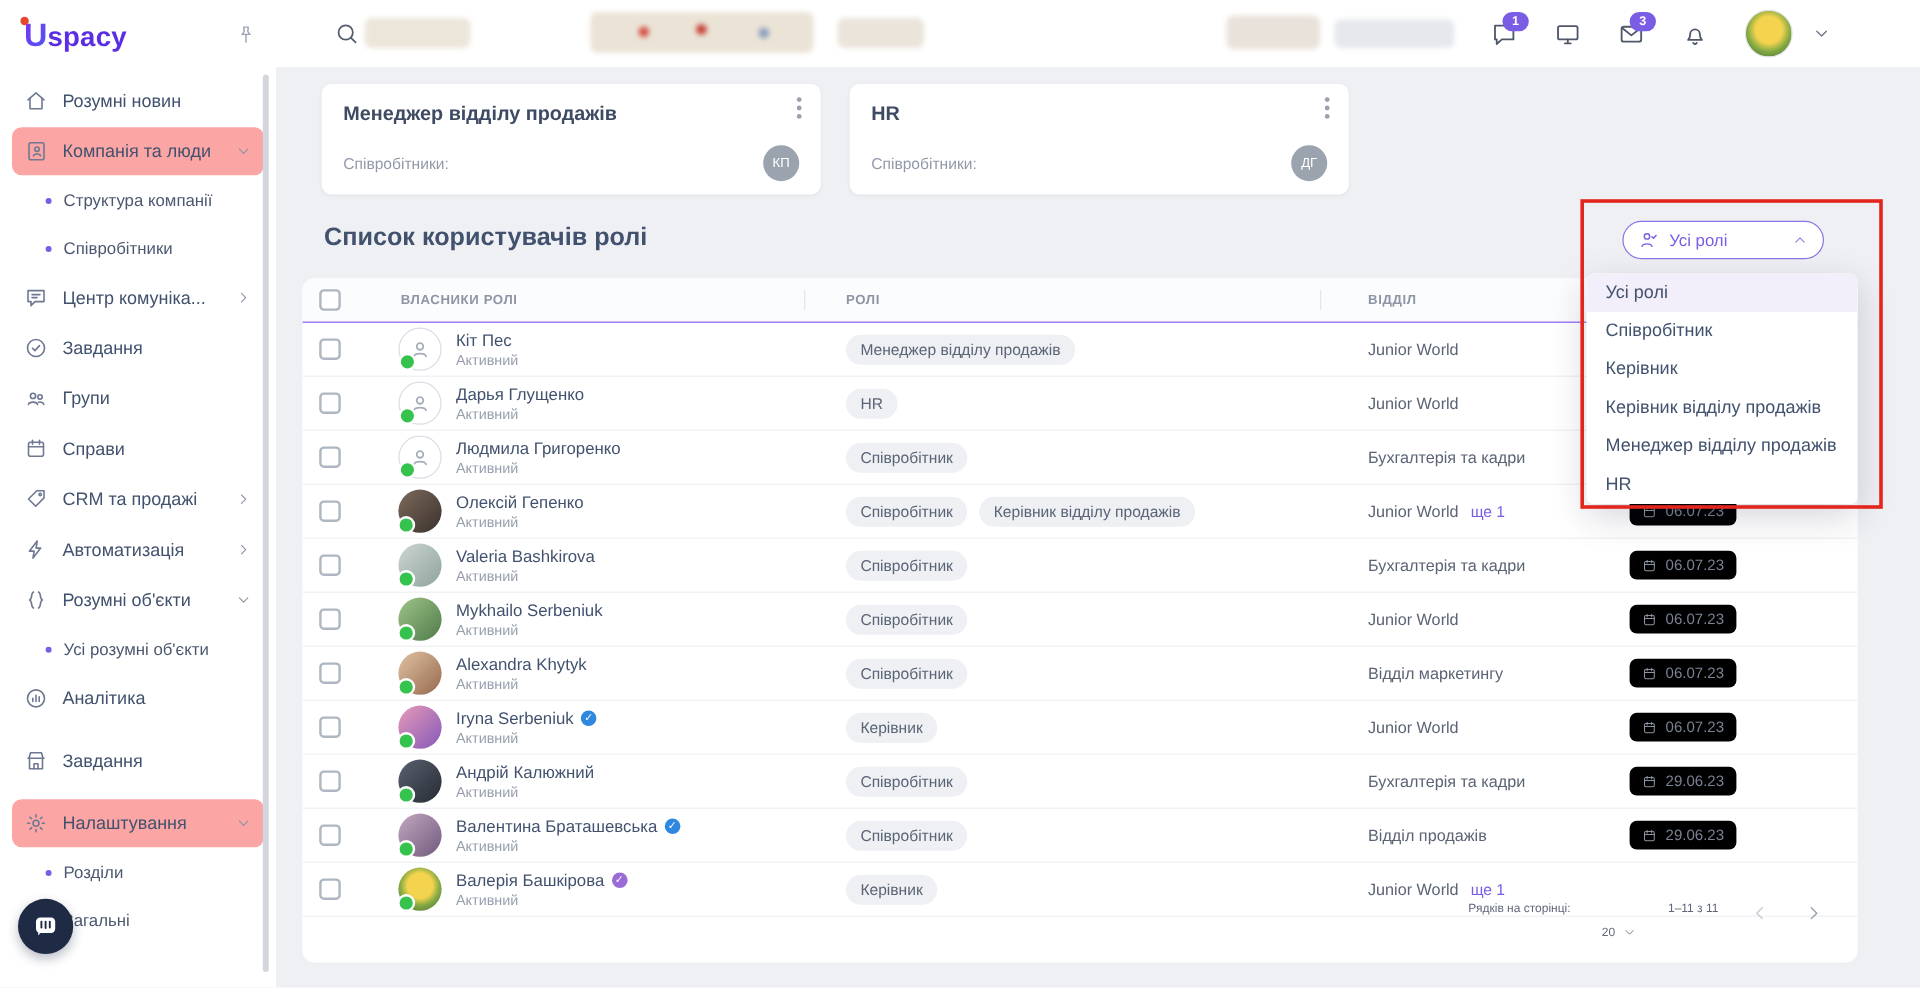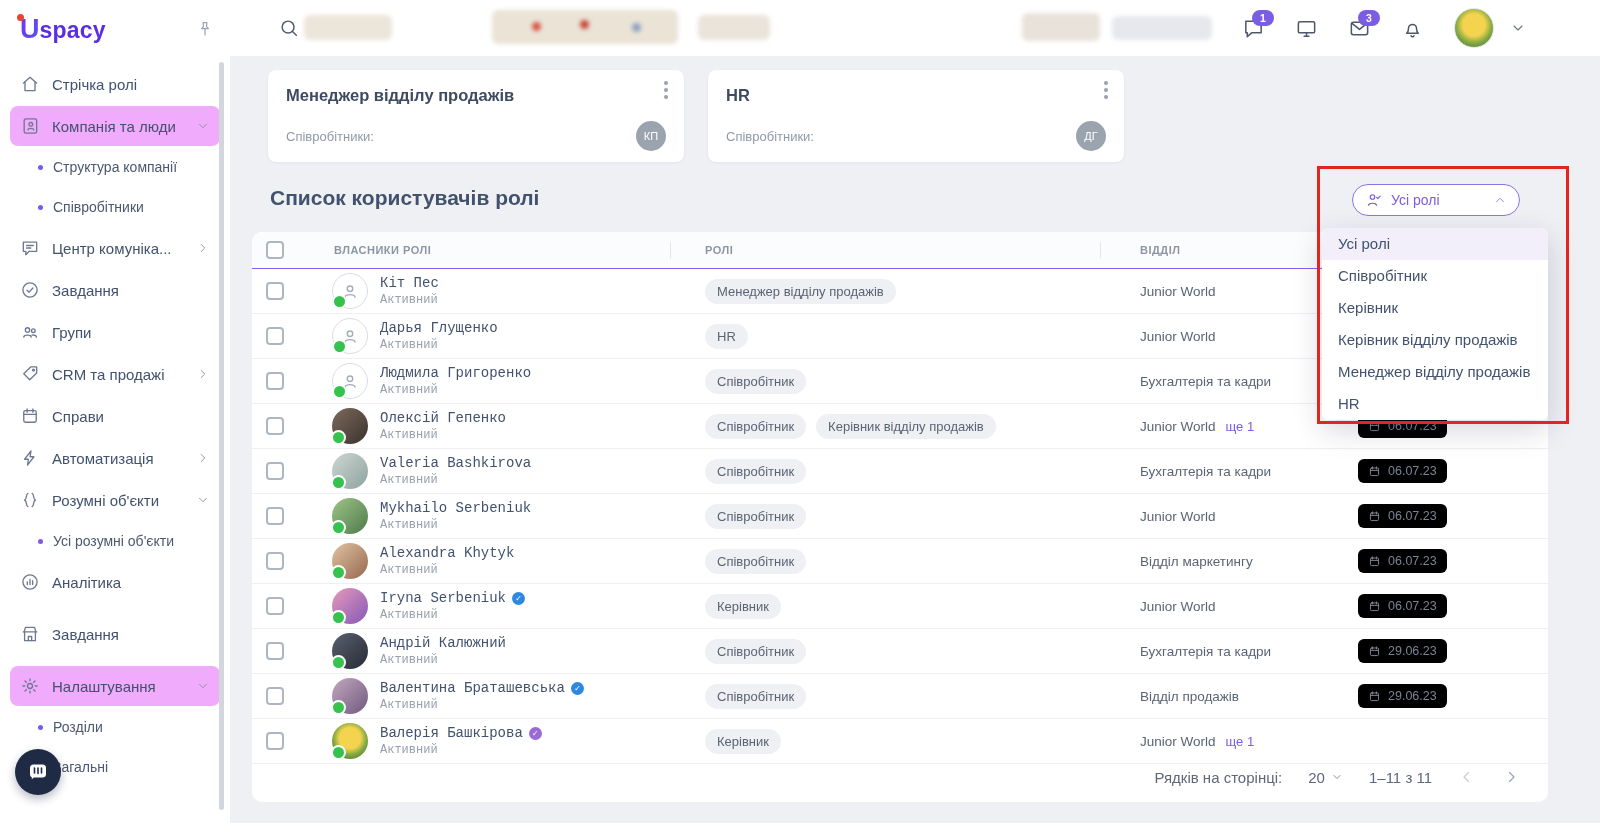--- a/index.html
+++ b/index.html
@@ -13,21 +13,21 @@
   .logo-row{height:58px;display:flex;align-items:center;padding:0 16px 0 20px;}
   .logo{display:flex;align-items:baseline;cursor:pointer;}
   .logo-u{font-size:27px;font-weight:bold;color:#6a3df5;position:relative;background:linear-gradient(120deg,#7b2ff7,#4a5cf0);-webkit-background-clip:text;background-clip:text;-webkit-text-fill-color:transparent;}
   .logo-u::after{content:"";position:absolute;left:-3px;top:0px;width:7px;height:7px;border-radius:50%;background:#e8452c;}
   .logo-rest{font-size:23px;font-weight:bold;color:#5b2ee5;letter-spacing:.2px;}
   .pin{margin-left:auto;color:#9aa3b2;width:18px;height:18px;cursor:pointer;}
   .nav{padding:6px 10px 0 10px;}
   .nav-item{height:40px;margin-bottom:2px;border-radius:8px;display:flex;align-items:center;gap:12px;
             padding:0 10px;font-size:15px;color:#42526e;cursor:pointer;}
   .nav-item .nicon{width:20px;height:20px;color:#6e7892;flex:0 0 20px;}
-  .nav-item.active{background:#f0abfc;}
+  .nav-item.active{background:#fca5a5;}
   .nav-item .chev{margin-left:auto;width:14px;height:14px;color:#8b93a3;}
   .nav-sub{height:38px;margin-bottom:2px;display:flex;align-items:center;gap:10px;padding:0 10px 0 28px;
            font-size:14px;color:#4c5870;cursor:pointer;}
   .bullet{width:5px;height:5px;border-radius:50%;background:#7b5ce5;flex:0 0 5px;}
   .gap-top{margin-top:12px;}
 
   
   .fab{position:absolute;left:15px;bottom:28px;width:46px;height:46px;border-radius:50%;background:#1f2b45;
        z-index:60;display:flex;align-items:center;justify-content:center;box-shadow:0 4px 10px rgba(20,30,60,.3);cursor:pointer;border:none;}
 
@@ -90,21 +90,21 @@
   .hc{font-size:11px;font-weight:bold;letter-spacing:.5px;color:#8d95a5;position:relative;height:100%;display:flex;align-items:center;}
   .hc.c2{padding-left:20px;}
   .hc.c3{padding-left:35px;}
   .hc.c4{padding-left:40px;}
   .hc.sep::before{content:"";position:absolute;left:0;top:10px;height:16px;width:1px;background:#e2e5eb;}
   .hc.c1{padding-left:14px;}
   .cb{display:inline-block;width:18px;height:18px;border:2px solid #aeb6c2;border-radius:4px;background:#fff;cursor:pointer;box-sizing:border-box;}
   .trow{height:44px;border-bottom:1px solid #edeff3;}
   .cell{display:flex;align-items:center;height:100%;}
   .ccb{padding-left:14px;}
-  .owner{padding-left:18px;gap:12px;font-family:Liberation Mono, monospace;}
+  .owner{padding-left:18px;gap:12px;}
   .avatar{position:relative;width:36px;height:36px;border-radius:50%;flex:0 0 36px;display:flex;align-items:center;justify-content:center;box-sizing:border-box;}
   .dot{position:absolute;left:-1px;bottom:-1px;width:11px;height:11px;background:#35c24d;border:2px solid #fff;border-radius:50%;box-sizing:content-box;}
   .phsvg{display:none;width:22px;height:22px;color:#a6aebb;}
   .trow.ph .avatar{background:#fff;border:1px solid #d8dde5;}
   .trow.ph .phsvg{display:block;}
   .r3 .avatar{background:linear-gradient(135deg,#7d6a5c,#3a322d);}
   .r4 .avatar{background:linear-gradient(135deg,#cdd6d2,#8fa39e);}
   .r5 .avatar{background:linear-gradient(135deg,#9fc487,#4e7a4a);}
   .r6 .avatar{background:linear-gradient(135deg,#e0c3a2,#96684f);}
   .r7 .avatar{background:linear-gradient(135deg,#e89ab8,#8458b8);}
@@ -123,22 +123,22 @@
   .chip{background:#eef0f4;border-radius:14px;padding:5px 12px;font-size:13px;color:#5b6475;white-space:nowrap;}
   .dept{padding-left:40px;padding-right:44px;justify-content:flex-start;}
   .dept-name{font-size:13.5px;color:#5b6475;}
   .more{color:#7b5ce5;font-size:13px;cursor:pointer;margin-left:10px;}
   .datec{padding-left:8px;}
   .datechip{display:inline-flex;align-items:center;gap:7px;background:#000000;border-radius:6px;padding:5px 10px;
             font-size:12.5px;color:#7a8394;}
   .datechip svg{width:13px;height:13px;color:#8b93a3;}
 
   
-  .tfoot{position:absolute;left:0;right:0;bottom:0;height:50px;display:flex;align-items:center;justify-content:flex-end;
-         gap:26px;padding-right:28px;color:#5f6779;font-size:15px;}
+  .tfoot{position:absolute;left:0;right:0;bottom:0;height:50px;display:flex;justify-content:flex-end;
+         gap:26px;padding-right:28px;color:#5f6779;font-size:10px;}
   .pp{display:flex;align-items:center;gap:6px;cursor:pointer;}
   .pp svg{width:12px;height:12px;color:#6b7384;}
   .pgarrow{width:18px;height:18px;cursor:pointer;}
   .pgarrow.prev{color:#c7ccd5;}
   .pgarrow.next{color:#9aa2b0;}
 </style>
 </head>
 <body>
 
 <aside class="sidebar">
@@ -151,21 +151,21 @@
         <path d="M9.5 3.5h5l-.5 5 2.5 3h-9l2.5-3z"></path>
         <path d="M12 11.5V20"></path>
       </svg>
   </div>
   <nav class="nav">
     <div class="nav-item">
       <svg class="nicon ic" viewBox="0 0 24 24">
           <path d="M4 11l8-7 8 7"></path>
           <path d="M6 9.5V20h12V9.5"></path>
         </svg>
-      <span>Стрічка ролі</span>
+      <span>Розумні новин</span>
     </div>
     <div class="nav-item active">
       <svg class="nicon ic" viewBox="0 0 24 24">
           <rect x="5" y="3.5" width="15" height="17" rx="2"></rect>
           <circle cx="13" cy="10" r="2.2"></circle>
           <path d="M9.5 16.5c.6-2.2 6.4-2.2 7 0"></path>
         </svg>
       <span>Компанія та люди</span>
       <svg class="chev ic" viewBox="0 0 24 24">
           <path d="M6 9l6 6 6-6"></path>
@@ -199,34 +199,34 @@
     <div class="nav-item">
       <svg class="nicon ic" viewBox="0 0 24 24">
           <circle cx="9" cy="9.5" r="2.6"></circle>
           <circle cx="16" cy="10.5" r="2.2"></circle>
           <path d="M4.5 18c.7-3 8.3-3 9 0M14.5 15.8c2.8-.6 5 .8 5.3 2.2"></path>
         </svg>
       <span>Групи</span>
     </div>
     <div class="nav-item">
       <svg class="nicon ic" viewBox="0 0 24 24">
+          <rect x="4.5" y="5.5" width="15" height="14" rx="2"></rect>
+          <path d="M8.5 3.5v4M15.5 3.5v4M4.5 10h15"></path>
+        </svg>
+      <span>Справи</span>
+    </div>
+    <div class="nav-item">
+      <svg class="nicon ic" viewBox="0 0 24 24">
           <path d="M12.8 3.5H20v7.2l-8.3 8.3-7.2-7.2z"></path>
           <circle cx="16.2" cy="7.3" r="1.2"></circle>
         </svg>
       <span>CRM та продажі</span>
       <svg class="chev ic" viewBox="0 0 24 24">
           <path d="M9 6l6 6-6 6"></path>
         </svg>
-    </div>
-    <div class="nav-item">
-      <svg class="nicon ic" viewBox="0 0 24 24">
-          <rect x="4.5" y="5.5" width="15" height="14" rx="2"></rect>
-          <path d="M8.5 3.5v4M15.5 3.5v4M4.5 10h15"></path>
-        </svg>
-      <span>Справи</span>
     </div>
     <div class="nav-item">
       <svg class="nicon ic" viewBox="0 0 24 24">
           <path d="M13.2 3.5L5.5 13.5h4.6L9 20.5l7.7-10h-4.6z"></path>
         </svg>
       <span>Автоматизація</span>
       <svg class="chev ic" viewBox="0 0 24 24">
           <path d="M9 6l6 6-6 6"></path>
         </svg>
     </div>

